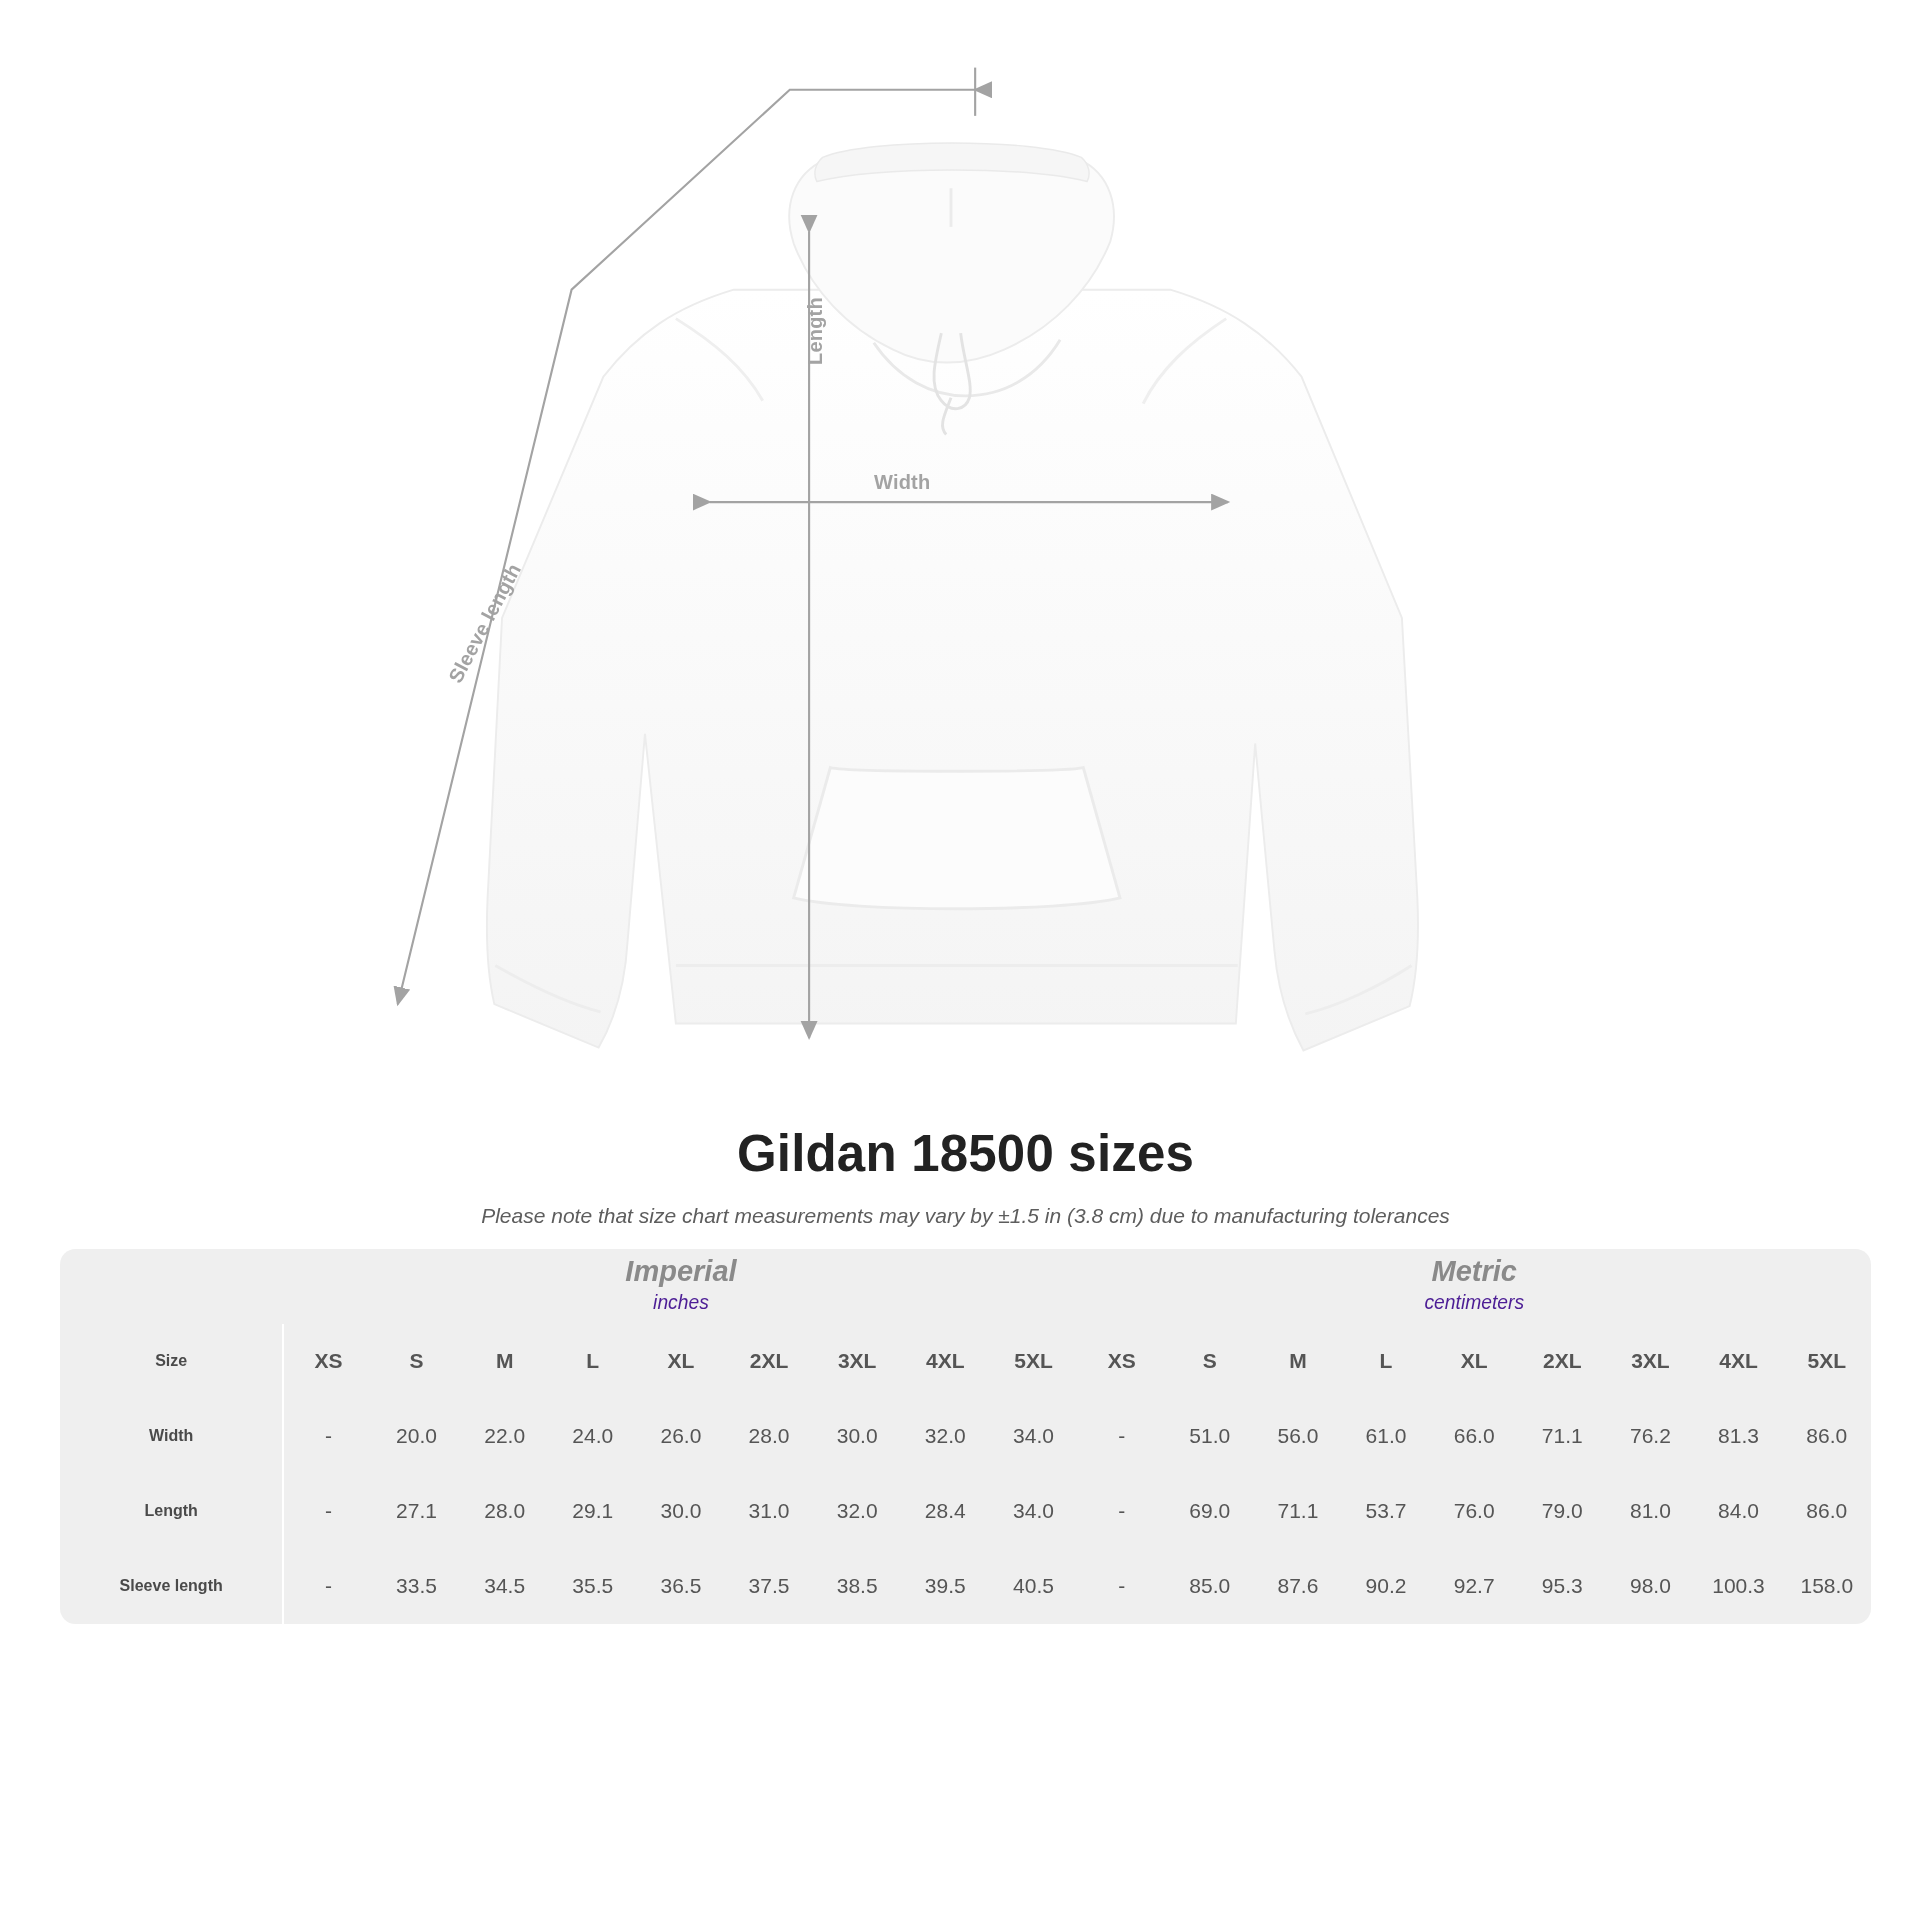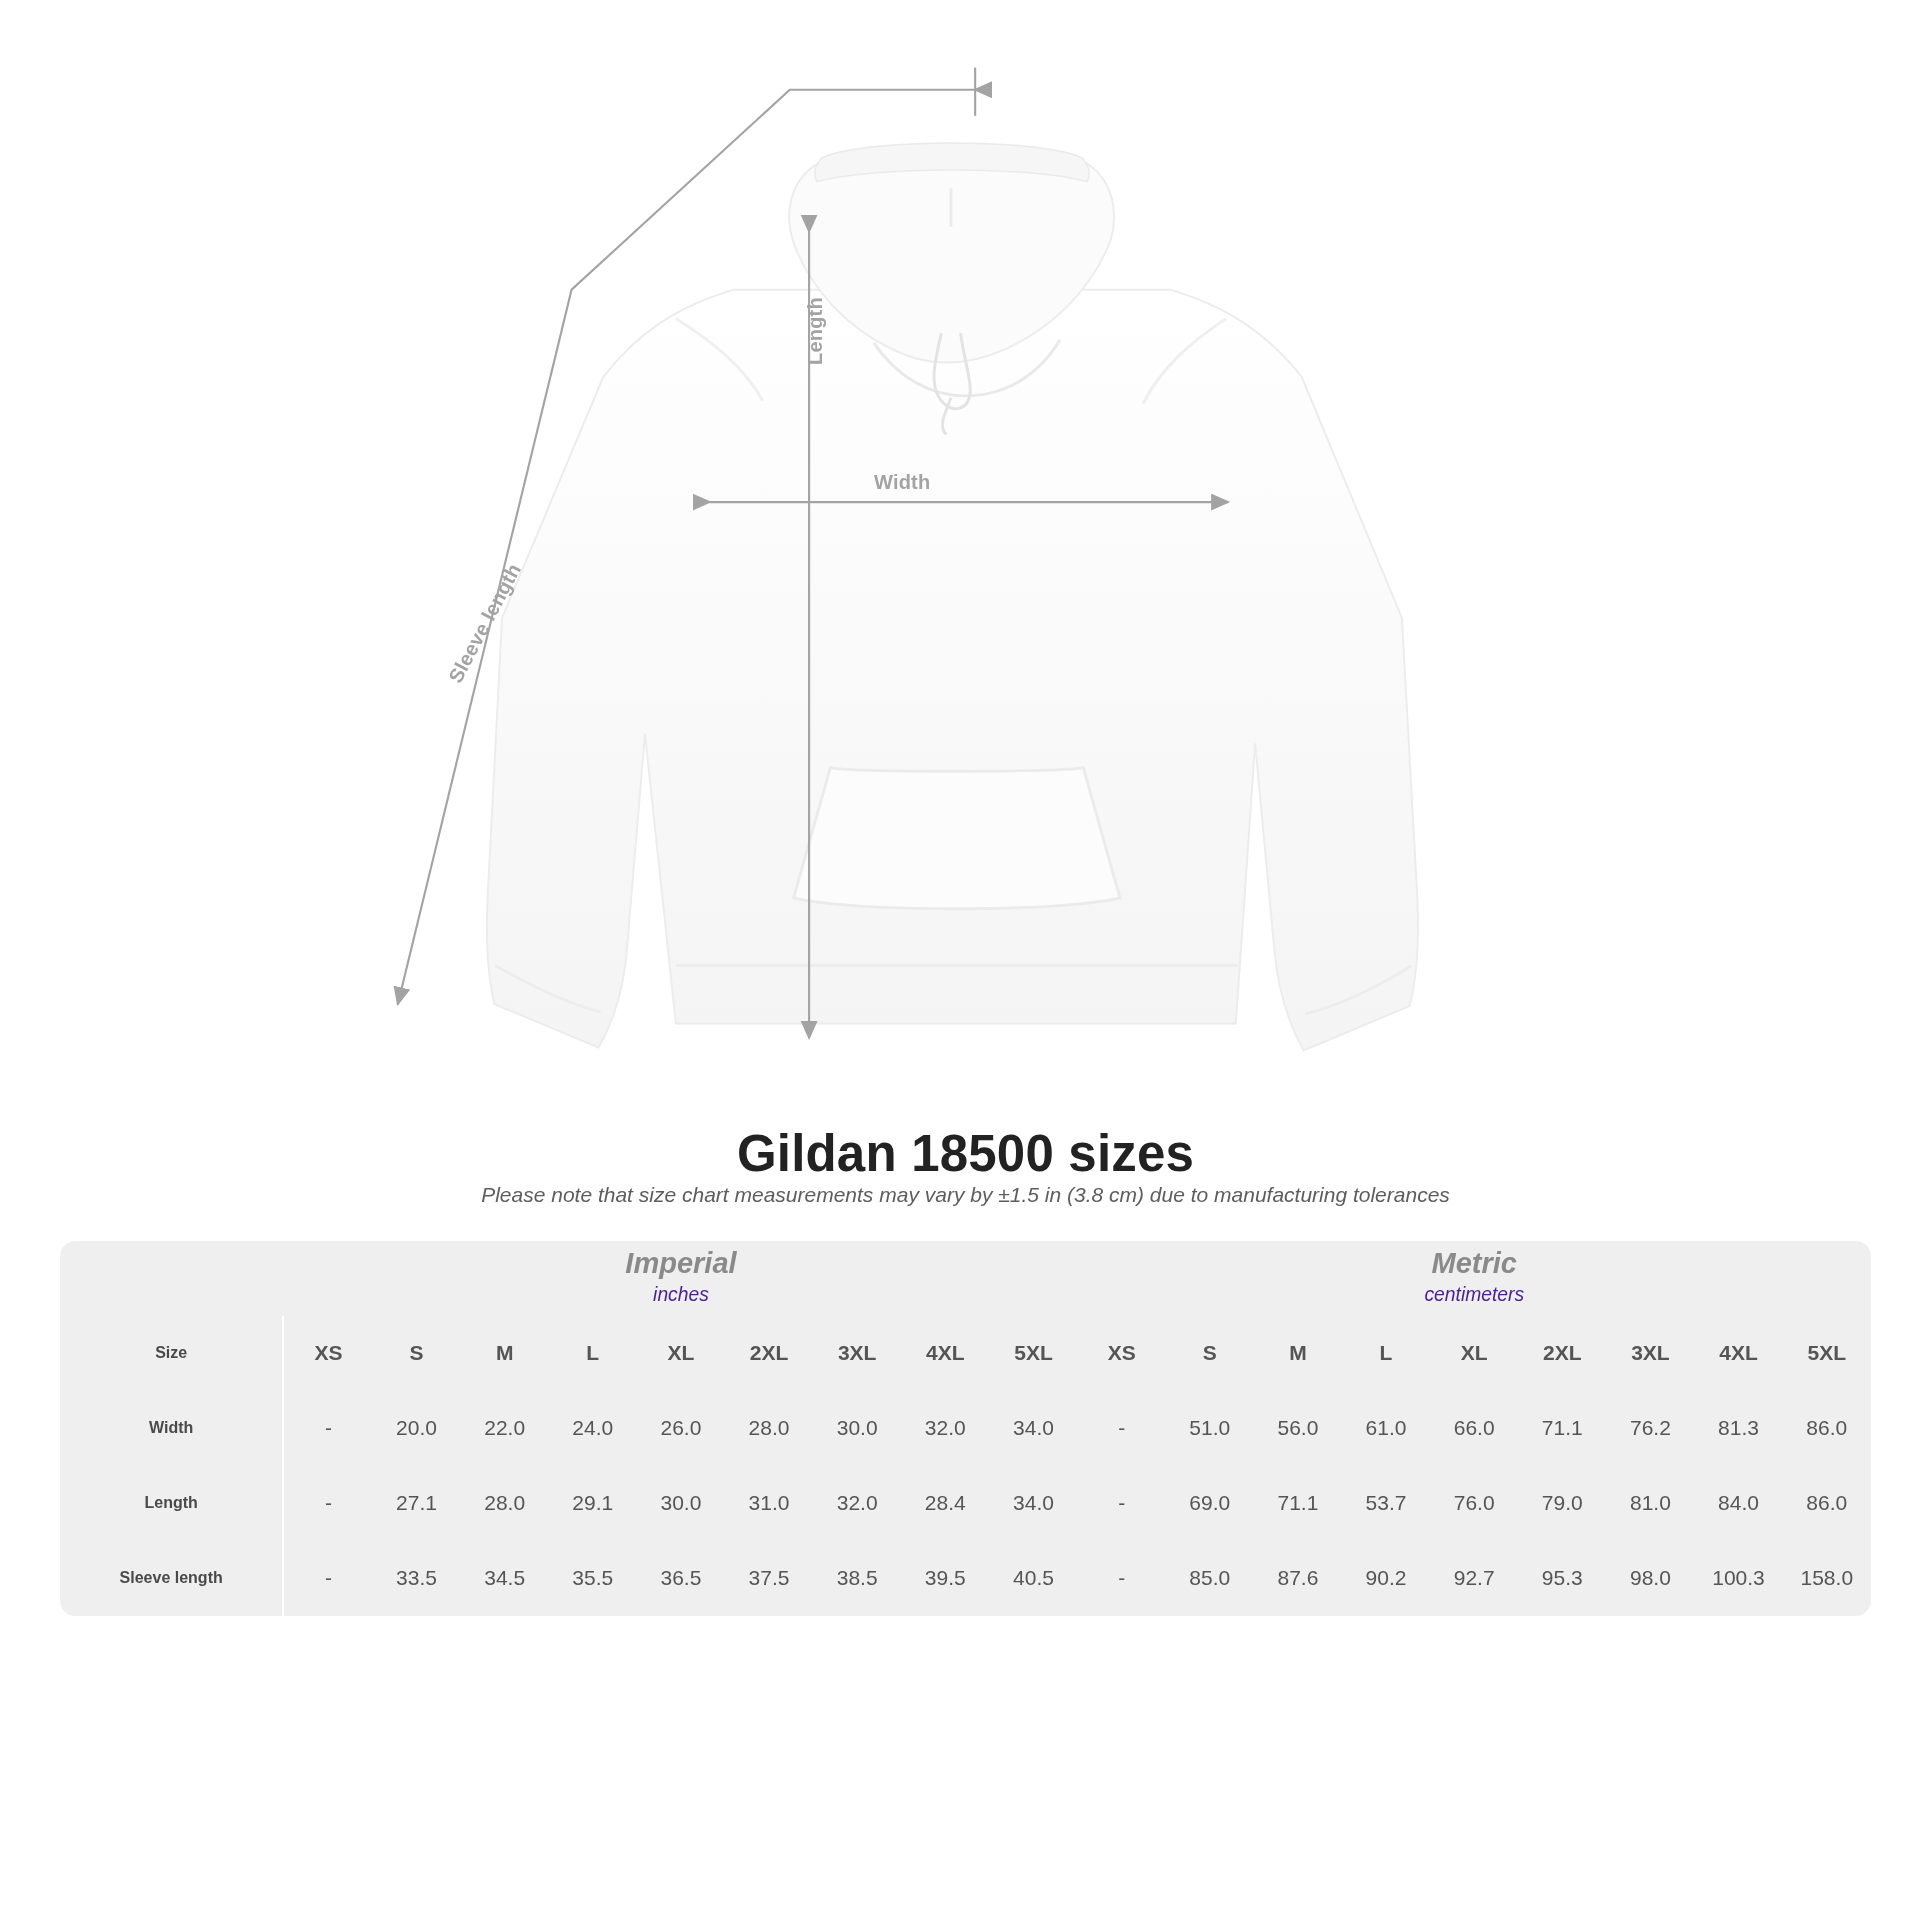--- a/index.html
+++ b/index.html
@@ -64,26 +64,26 @@
   .chart-title {
     font-size: 51px;
     font-weight: bold;
     color: #222;
     letter-spacing: 0.2px;
   }
   .chart-note {
     font-size: 21px;
     font-style: italic;
     color: #5d5d5d;
-    margin-top: 0;
+    margin-top: 21px;
   }
 
   
   .table-wrap {
-    margin: 34px 60px 0 60px;
+    margin: 21px 60px 0 60px;
   }
   table.size-table {
     width: 1811px;
     border-collapse: separate;
     border-spacing: 0;
     table-layout: fixed;
   }
   table.size-table td,
   table.size-table th {
     background: #efefef;

